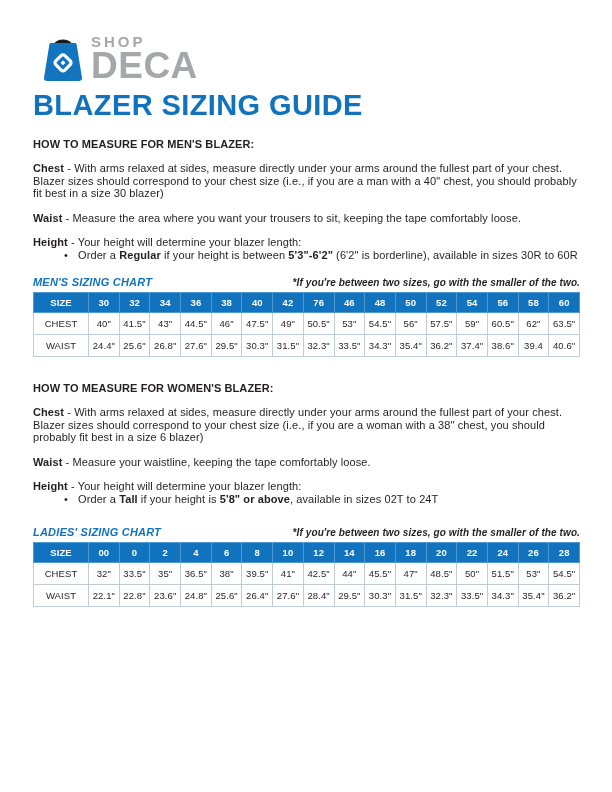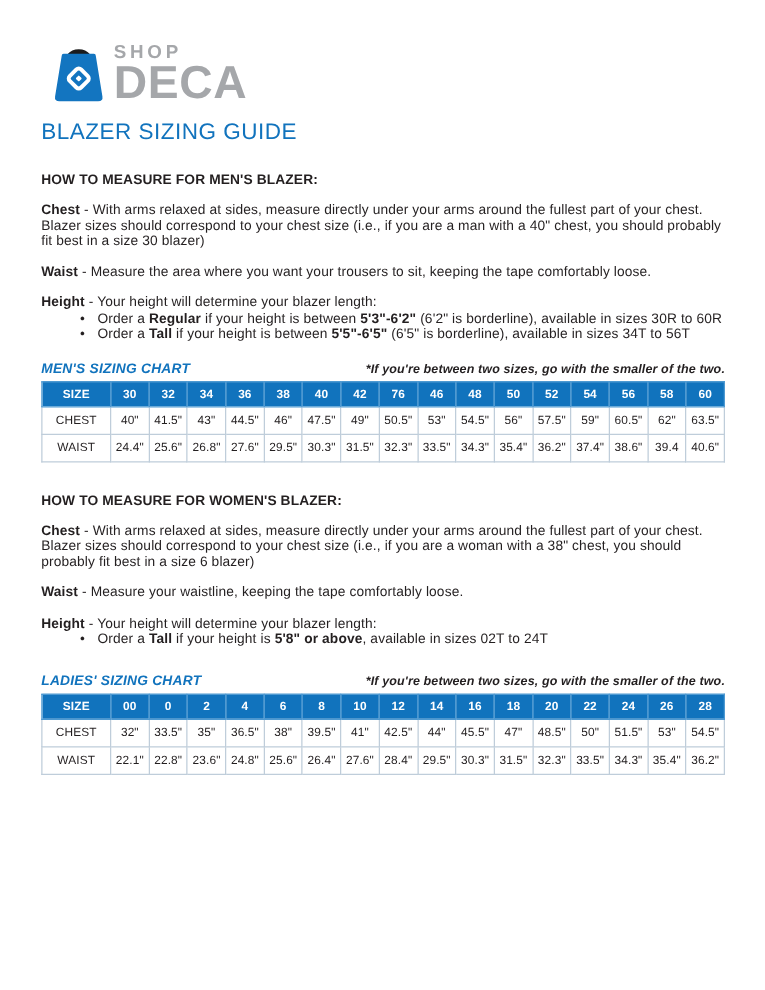--- a/index.html
+++ b/index.html
@@ -7,21 +7,21 @@
     position:relative; width:612px; height:792px; margin:0 auto; background:#fff;
     padding:34px 32px 0 33px; box-sizing:border-box; overflow:hidden;
     font-family:"Liberation Sans", sans-serif; color:var(--text,#231f20);
   }
   
   .logo-row { display:flex; align-items:flex-start; margin-left:7px; height:52px; }
   .bag-wrap svg { display:block; }
   .logo-text { margin-left:5px; padding-top:1px; }
   .shop-text { font-size:15px; font-weight:700; letter-spacing:3px; color:var(--logo_gray,#a5a7aa); line-height:14px; }
   .deca-text { font-size:37px; font-weight:800; letter-spacing:0.5px; color:var(--logo_gray,#a5a7aa); line-height:33px; }
-  .page-title { color:var(--blue,#1173bd); font-size:18px; font-weight:400; letter-spacing:0.4px; margin-top:7px; line-height:24px; }
+  .page-title { color:var(--blue,#1173bd); font-size:29px; font-weight:700; letter-spacing:0.4px; margin-top:7px; line-height:24px; }
   
   .section-heading { font-size:11px; font-weight:700; margin-top:21px; letter-spacing:0.1px; }
   .section-heading.second { margin-top:25px; }
   p.bodytext { font-size:11px; line-height:12.5px; margin:12px 0 0 0; letter-spacing:0.1px; }
   .b { font-weight:700; }
   ul.bullets { margin:0; padding:0; list-style:none; }
   .bullets li { position:relative; padding-left:45px; font-size:11px; line-height:12.5px; letter-spacing:0.1px; white-space:nowrap; }
   .bullets li::before { content:"\2022"; position:absolute; left:31px; top:0; }
   
   .chart-head { display:flex; justify-content:space-between; align-items:baseline; margin-top:15px; }
@@ -60,21 +60,20 @@
 
   <h1 class="page-title">BLAZER SIZING GUIDE</h1>
 
   <section>
     <h2 class="section-heading">HOW TO MEASURE FOR MEN'S BLAZER:</h2>
     <p class="bodytext"><span class="b">Chest</span><span> - With arms relaxed at sides, measure directly under your arms around the fullest part of your chest. Blazer sizes should correspond to your chest size (i.e., if you are a man with a 40" chest, you should probably fit best in a size 30 blazer)</span></p>
     <p class="bodytext"><span class="b">Waist</span><span> - Measure the area where you want your trousers to sit, keeping the tape comfortably loose.</span></p>
     <p class="bodytext"><span class="b">Height</span><span> - Your height will determine your blazer length:</span></p>
     <ul class="bullets">
       <li><span>Order a </span><span class="b">Regular</span><span> if your height is between </span><span class="b">5'3"-6'2"</span><span> (6'2" is borderline), available in sizes 30R to 60R</span></li>
-      <li><span>Order a </span><span class="b">Tall</span><span> if your height is between </span><span class="b">5'5"-6'5"</span><span> (6'5" is borderline), available in sizes 34T to 56T</span></li>
     </ul>
     <div class="chart-head">
       <span class="chart-label">MEN'S SIZING CHART</span>
       <span class="chart-note">*If you're between two sizes, go with the smaller of the two.</span>
     </div>
     <table class="sizing">
         <thead>
           <tr>
             <th>SIZE</th>
             <th>30</th>

